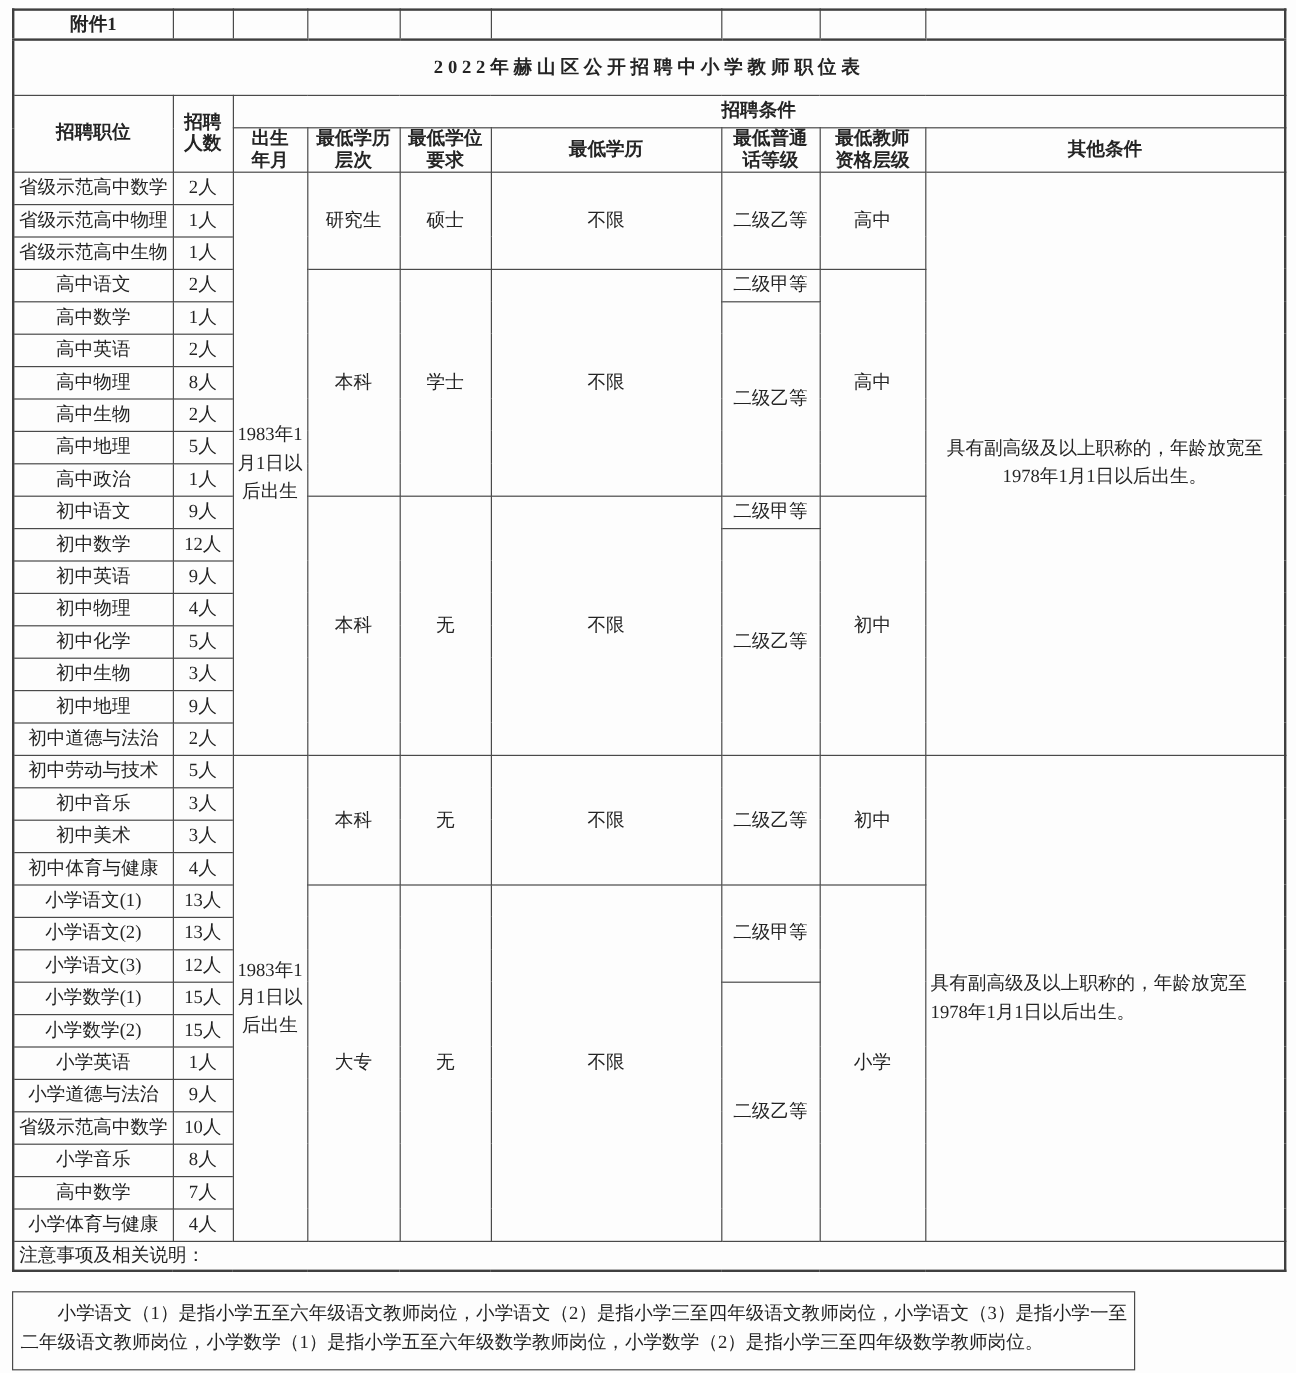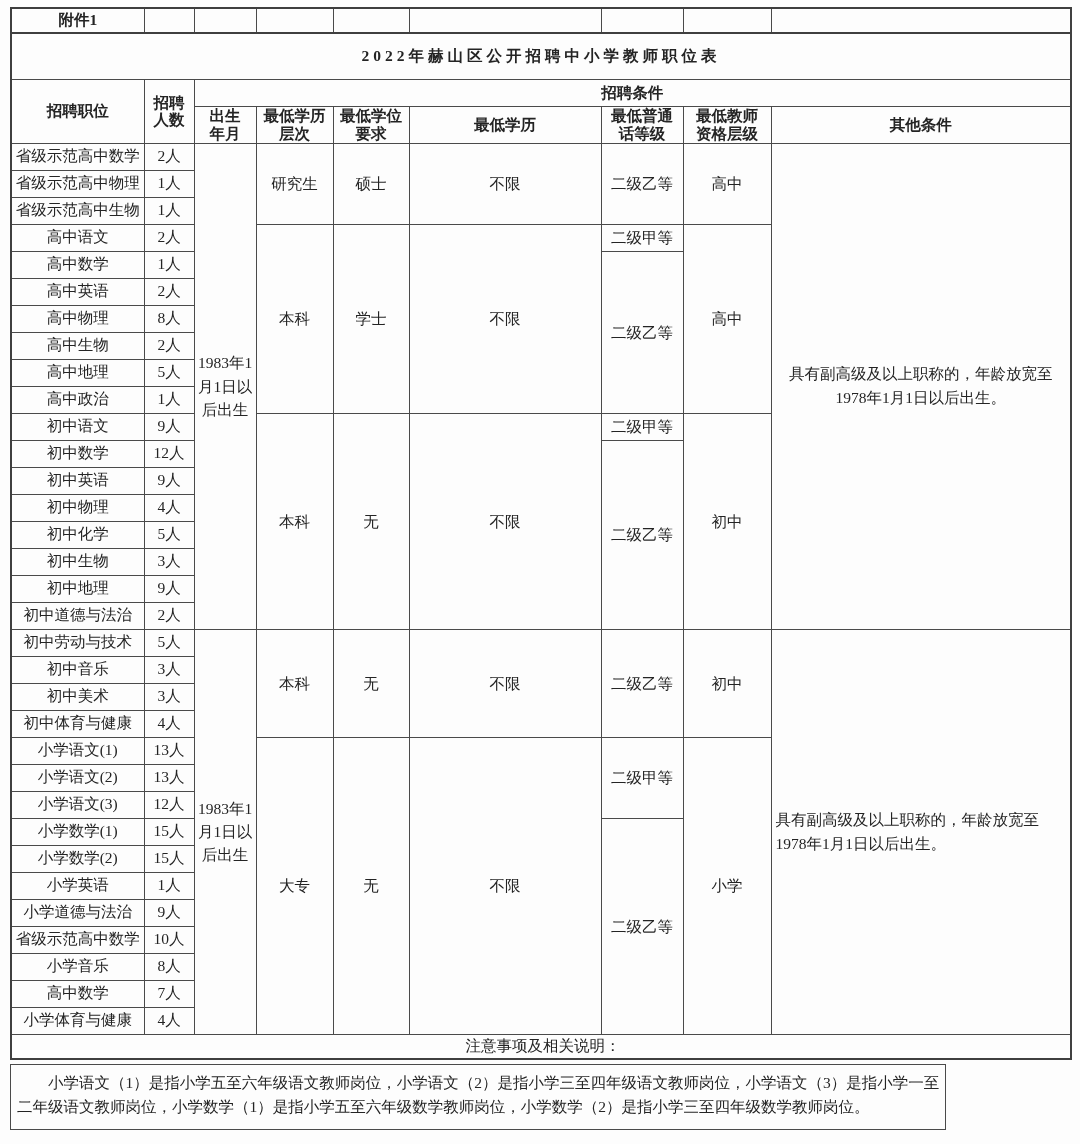--- a/index.html
+++ b/index.html
@@ -53,26 +53,26 @@
     font-weight:bold;
     letter-spacing:4px;
   }
   tr.h1 th{height:26px;}
   tr.h2 th{height:35px;}
   tbody.rows td{height:26px;}
   td.m{white-space:pre-line;line-height:1.5;margin-left:48px;}
   td.other{padding:0 4px;line-height:1.55;}
   td.other.align-left{text-align:left;padding-left:4px;}
   tr.note-row td{
-    text-align:center;
+    text-align:left;
     padding-left:4px;
     height:23px;
   }
   .notes-box{
-    margin-top:4px;
+    margin-top:16px;
     border:1.5px solid #4a4a4a;
     padding:6px 4px 10px 6px;
     background:#fdfdfd;
   }
   .notes-box p{
     margin:0;
     font-size:15.5px;
     line-height:1.55;
     text-indent:2em;
     text-align:left;

